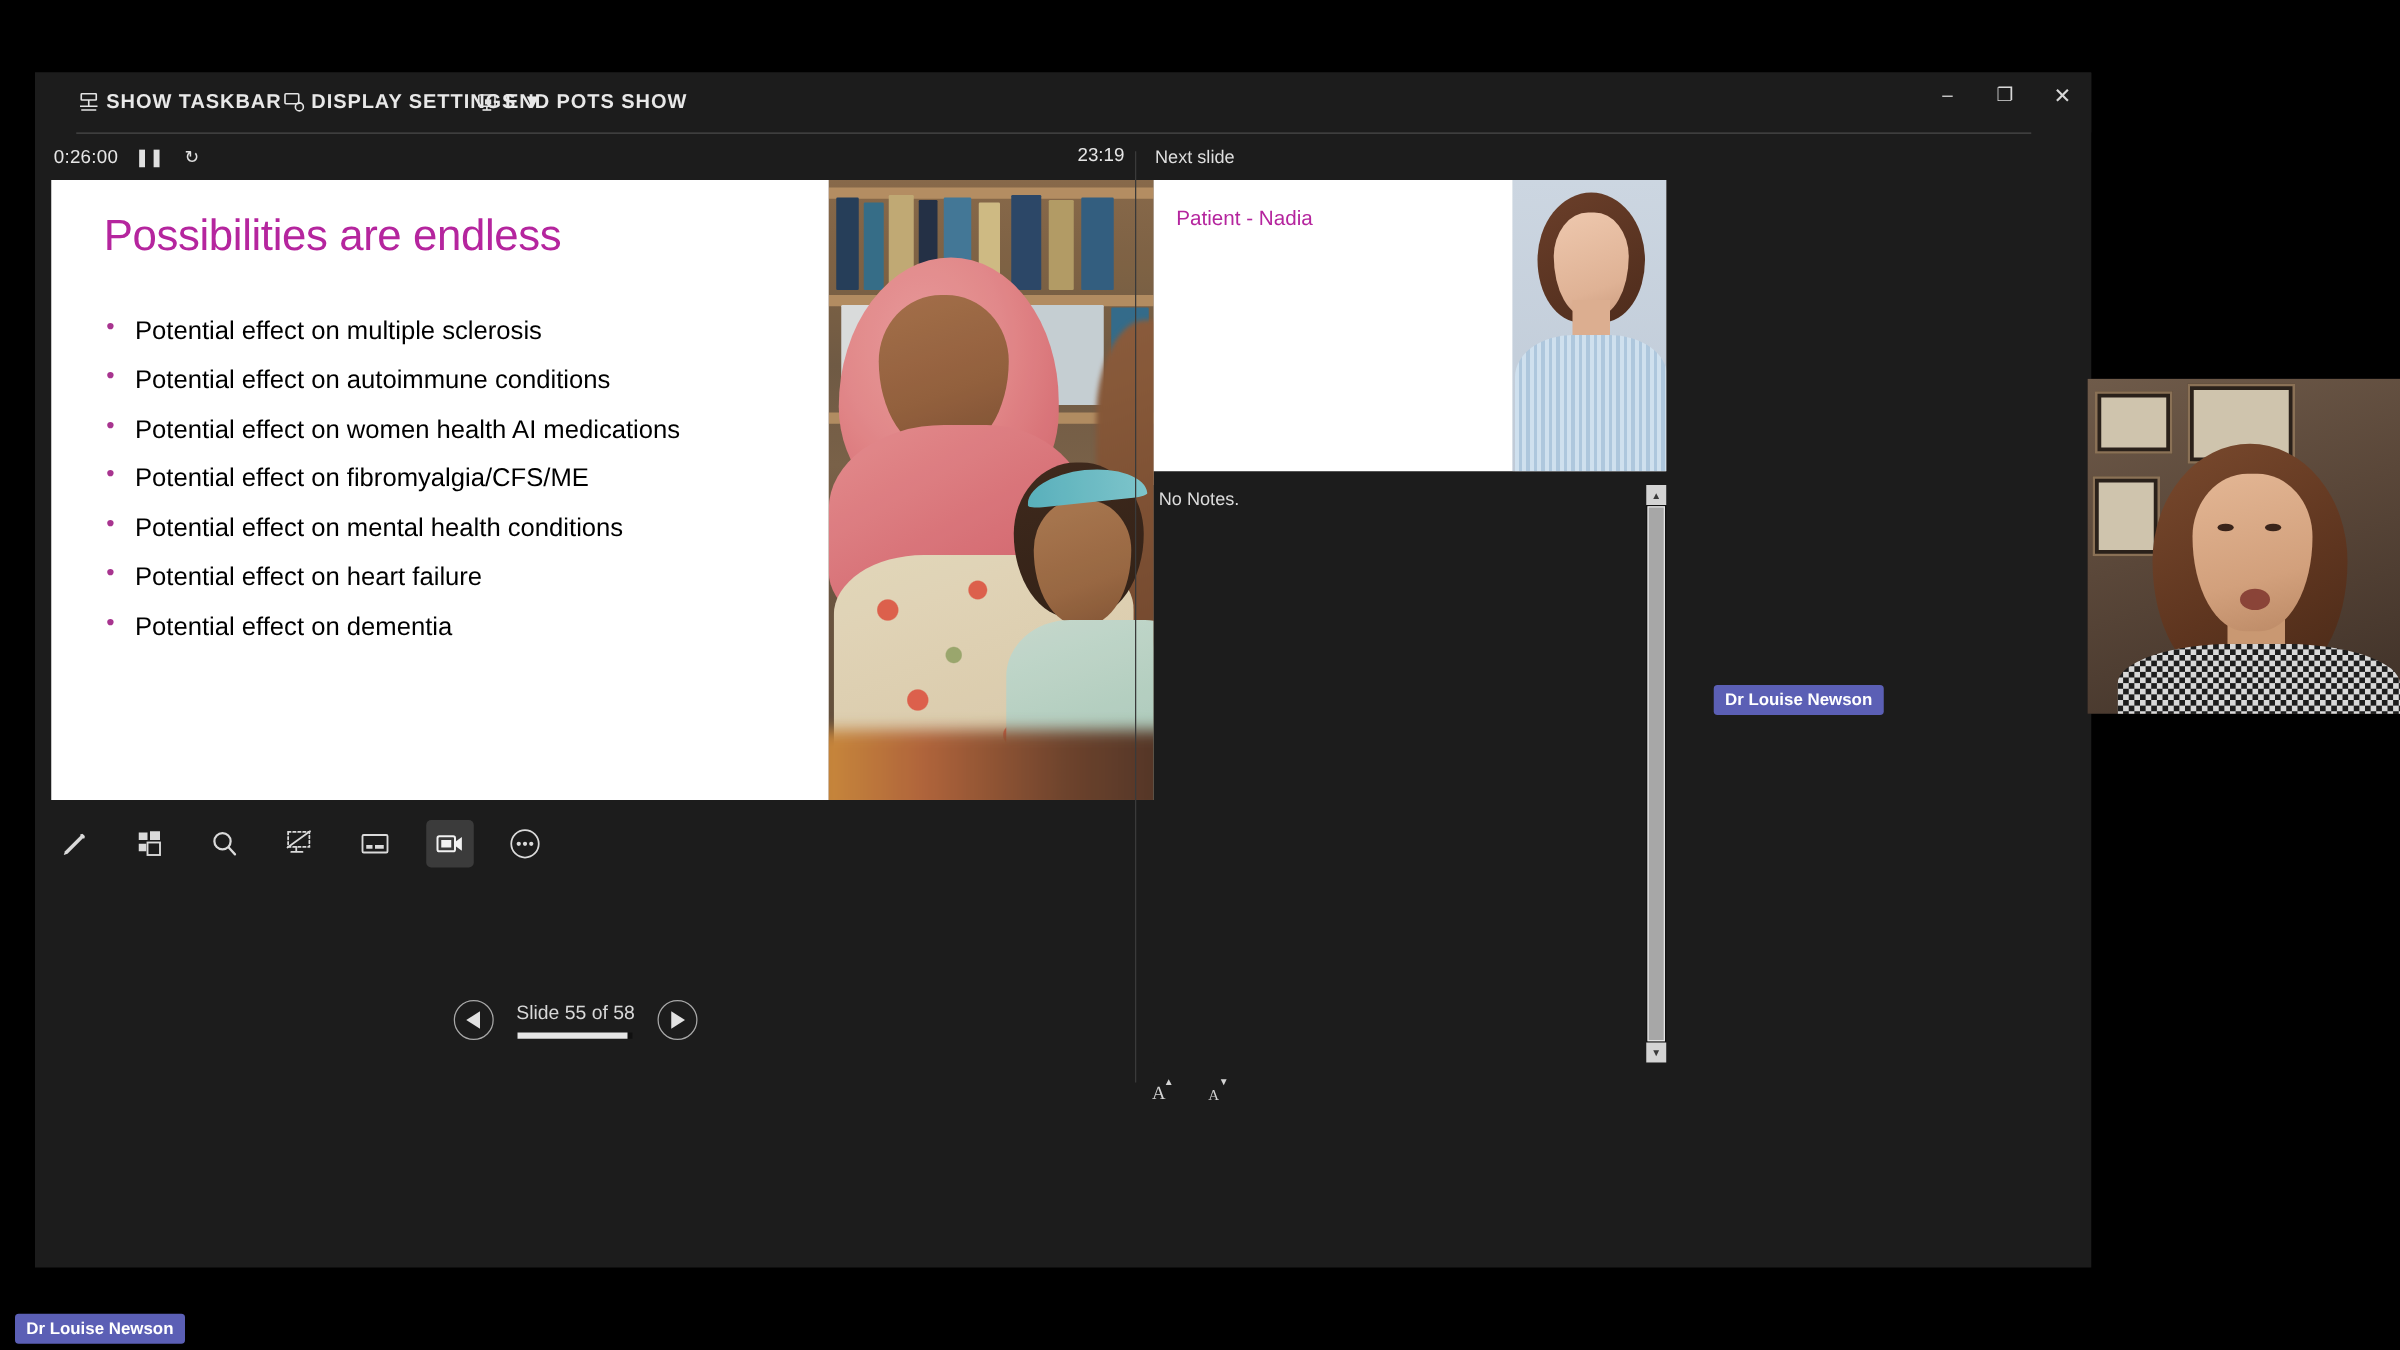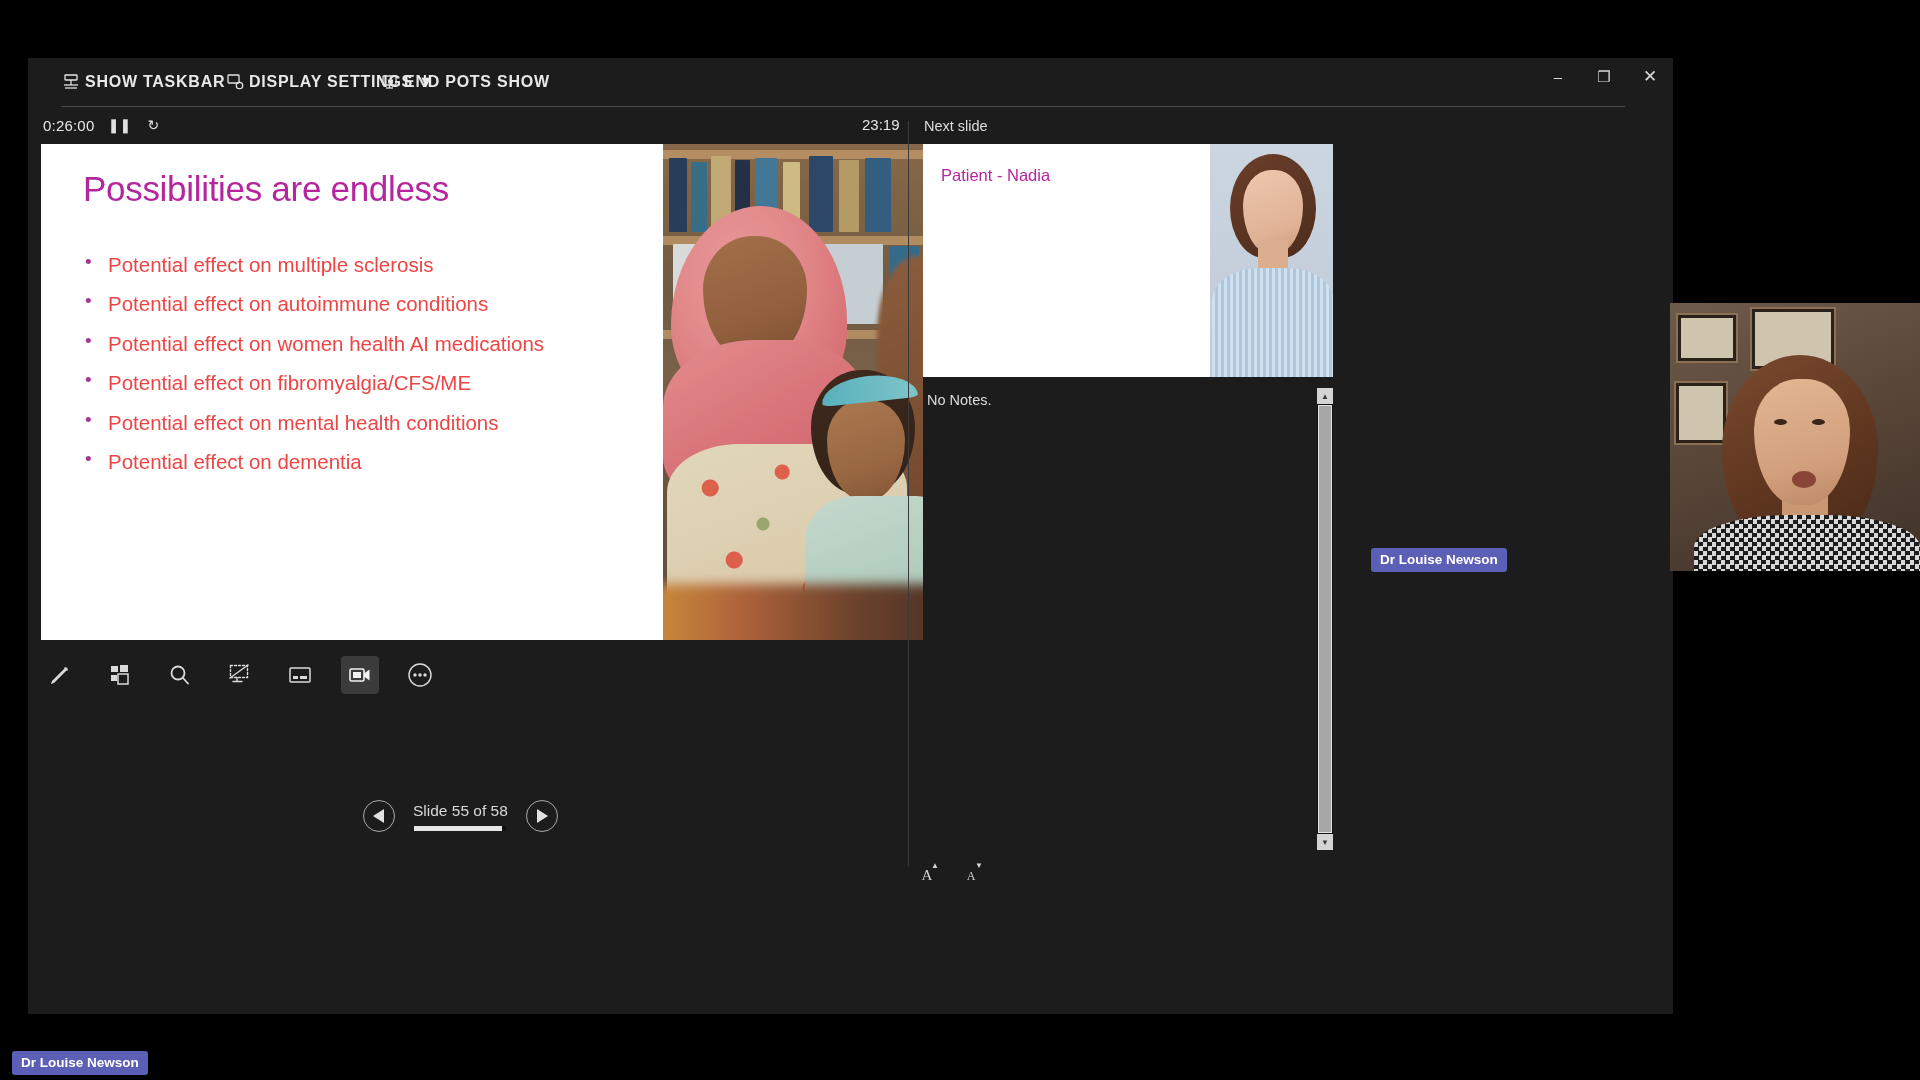--- a/index.html
+++ b/index.html
@@ -114,21 +114,21 @@
   #slide-bullets {
     position: absolute;
     left: 42px; top: 110px;
     width: 570px;
     list-style: none;
   }
   #slide-bullets li {
     position: relative;
     padding-left: 25px;
     margin-bottom: 17.5px;
-    color: #ef4444;
+    color: #000000;
     font-size: 20.5px;
     line-height: 1.07;
     white-space: nowrap;
   }
   #slide-bullets li::before {
     content: "•";
     position: absolute;
     left: 2px; top: -2px;
     color: #a8348f;
     font-size: 19px;
@@ -516,20 +516,21 @@
 
     <div id="slide-main">
       <div id="slide-text-col">
         <div id="slide-title">Possibilities are endless</div>
         <ul id="slide-bullets">
           <li>Potential effect on multiple sclerosis</li>
           <li>Potential effect on autoimmune conditions</li>
           <li>Potential effect on women health AI medications</li>
           <li>Potential effect on fibromyalgia/CFS/ME</li>
           <li>Potential effect on mental health conditions</li>
+          <li>Potential effect on heart failure</li>
           <li>Potential effect on dementia</li>
         </ul>
       </div>
       <div id="slide-photo">
         <div class="ph shelf-bg"></div>
         <div class="ph shelf-bar" style="top:6px"></div>
         <div class="ph shelf-bar" style="top:92px"></div>
         <div class="ph shelf-bar" style="top:186px"></div>
         <div class="ph book" style="left:6px;  top:14px; width:18px; height:74px; background:#1d3a5c;"></div>
         <div class="ph book" style="left:28px; top:18px; width:16px; height:70px; background:#2f6f8f;"></div>

